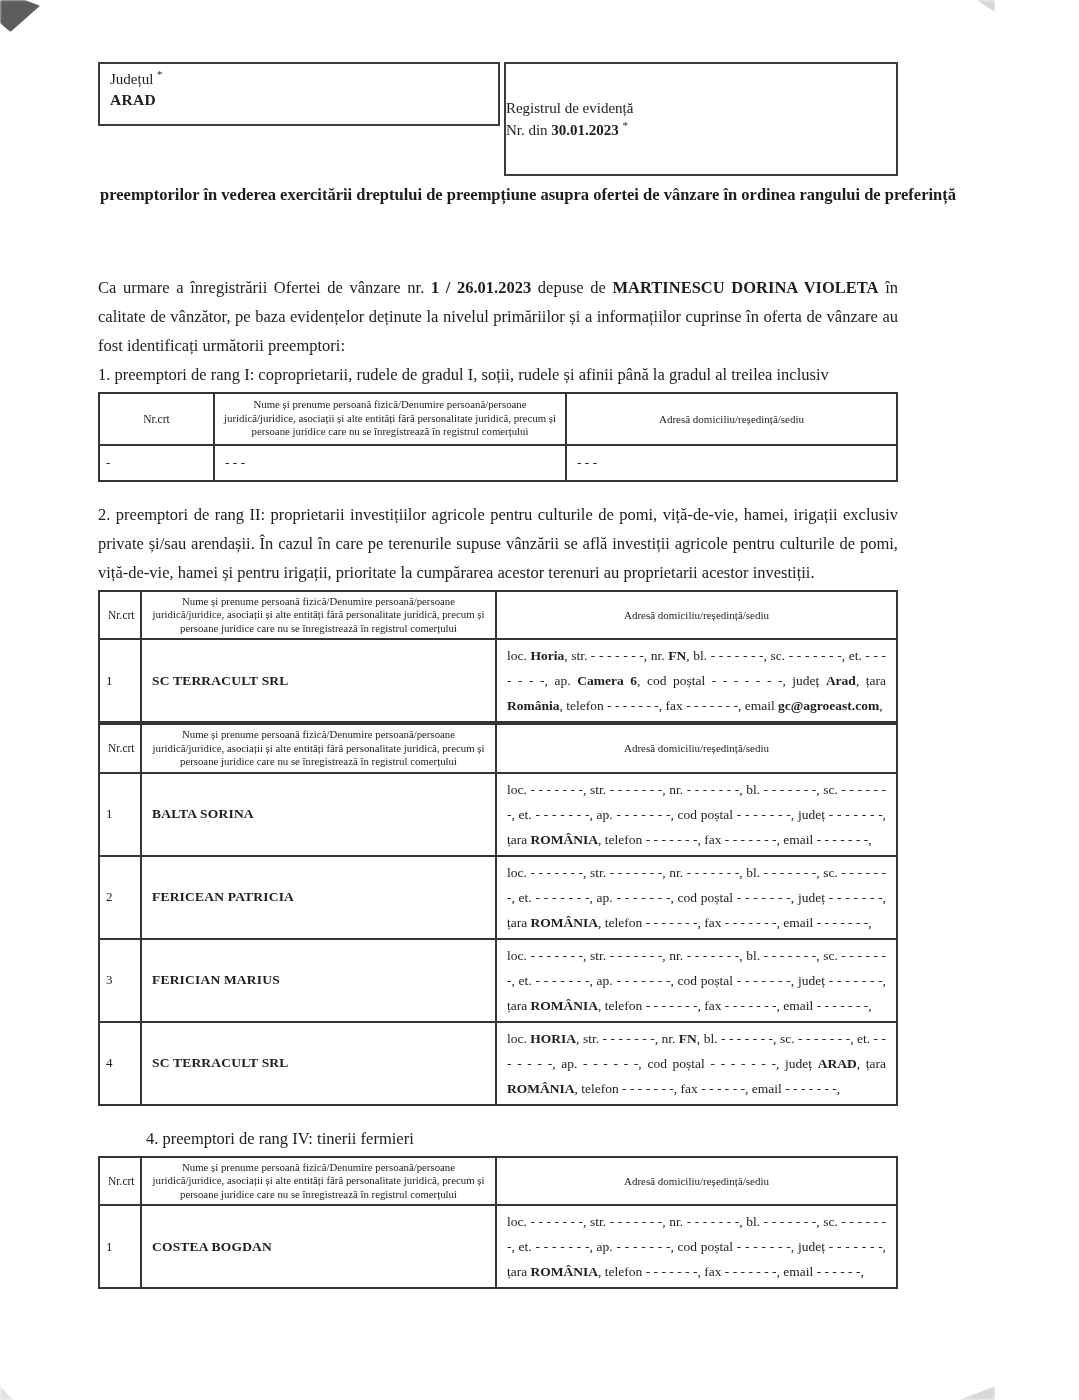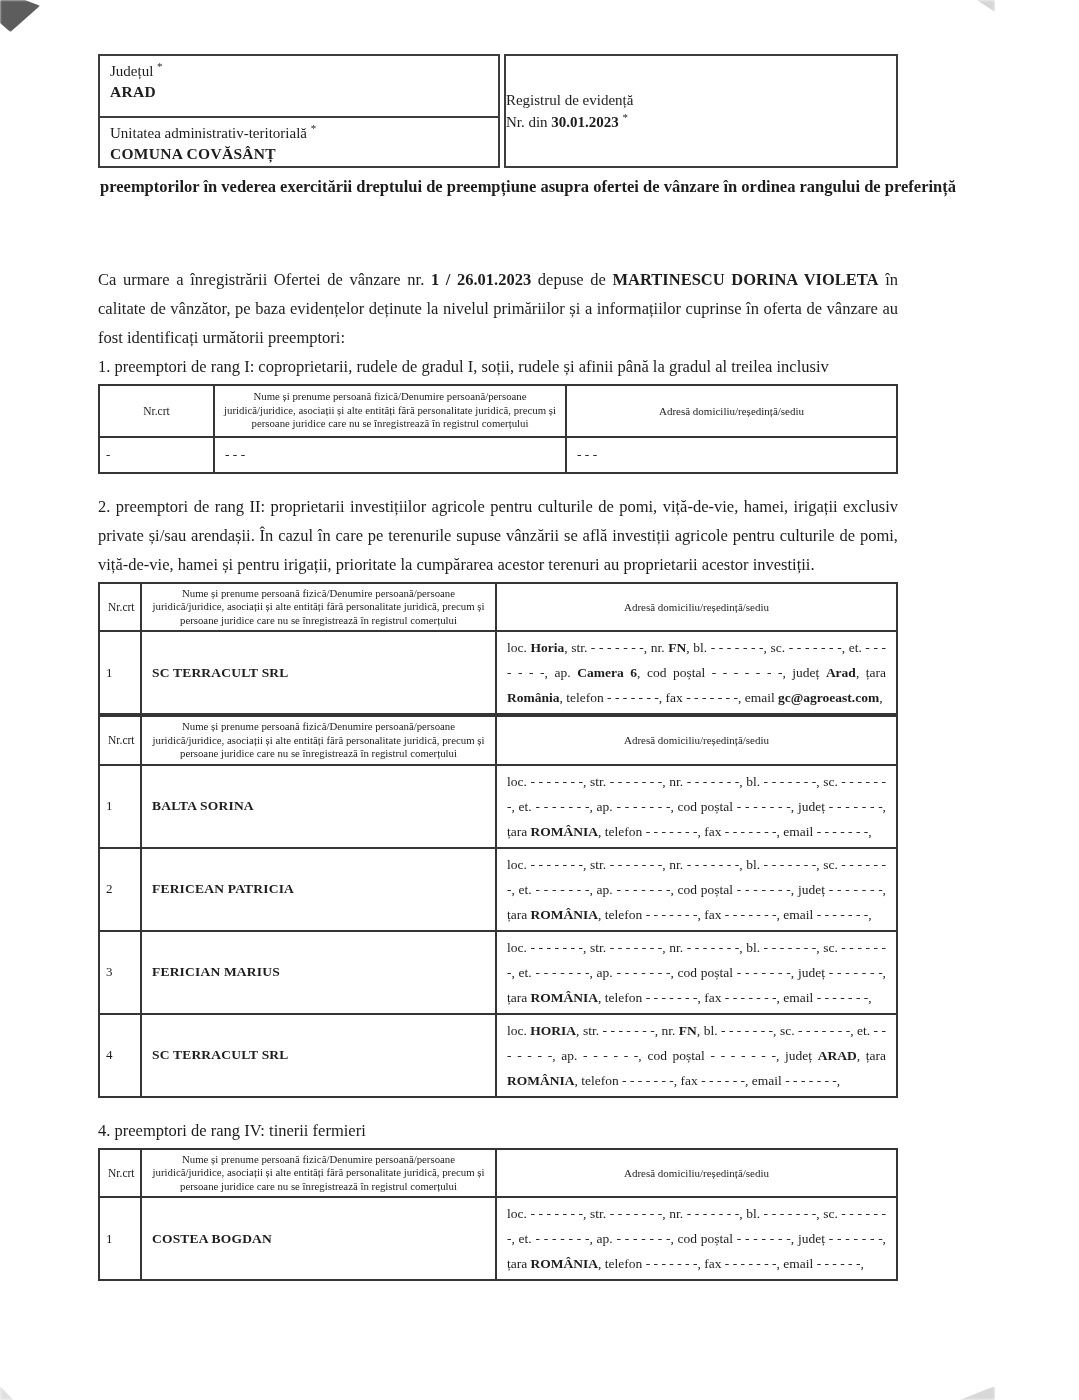--- a/index.html
+++ b/index.html
@@ -4,21 +4,21 @@
 <style>
   html,body { margin:0; padding:0; background:#ffffff; }
   .page {
     position:relative;
     width:995px; height:1400px;
     background:#ffffff;
     font-family:"Liberation Serif","DejaVu Serif",serif;
     color:#1d1d1d;
     overflow:hidden;
     box-sizing:border-box;
-    padding:4px 97px 0 98px;
+    padding:12px 97px 0 98px;
   }
   .b { font-weight:bold; }
   sup.ast { font-size:11px; vertical-align:super; line-height:0; }
 
   
   .smudge { position:absolute; pointer-events:none; }
   .smudge.tl { top:0; left:0; width:40px; height:32px;
     background:#3a3a3a; opacity:.82;
     clip-path:polygon(0 0, 62% 0, 100% 18%, 26% 100%, 0 72%);
     filter:blur(1px); }
@@ -43,21 +43,21 @@
 
   .regline { margin-top:30px; text-align:right; font-size:15.5px; line-height:18px; }
   .doc-title { margin-top:7px; text-align:center; font-size:17px; font-weight:bold; line-height:20px; }
   .doc-subtitle { margin:5px auto 0; text-align:center; font-size:16.5px; font-weight:bold;
     line-height:27.5px; width:860px; }
 
   .intro { margin:64px 0 0; font-size:16.5px; line-height:29px; text-align:justify; }
 
   .sec-h { margin:18px 0 3px; font-size:16.5px; line-height:29px; text-align:justify; }
   .sec-h.first { margin-top:0; }
-  .sec-h.single { text-align:left; }
+  .sec-h.single { text-align:left;margin-left:48px; }
 
   table.tbl { width:100%; border-collapse:collapse; table-layout:fixed; background:#fff; }
   table.tbl th, table.tbl td { border:2px solid #353535; box-sizing:border-box; vertical-align:middle; }
   table.tbl thead th { font-weight:normal; text-align:center; padding:3px 8px; }
   th.h-nr { font-size:11.5px; }
   th.h-name { font-size:10.8px; line-height:13.5px; text-align:justify; padding:3px 7px; }
   th.h-addr { font-size:11px; }
   table.t1 thead tr { height:52px; }
   table.tn thead tr { height:46px; }
   table.t1 tbody tr { height:36px; }
@@ -76,24 +76,20 @@
   <div class="smudge tr"></div>
   <div class="smudge bl"></div>
   <div class="smudge br"></div>
 
   <div class="hdr">
     <div class="hdr-left">
       <div class="hdr-cell c1">
         <div class="hdr-label"><span>Județul</span> <sup class="ast">*</sup></div>
         <div class="hdr-value">ARAD</div>
       </div>
-      <div class="hdr-cell c2">
-        <div class="hdr-label"><span>Unitatea administrativ-teritorială</span> <sup class="ast">*</sup></div>
-        <div class="hdr-value">COMUNA COVĂSÂNȚ</div>
-      </div>
     </div>
     <div class="hdr-right">
       <div>Registrul de evidență</div>
       <div><span>Nr. din </span><span class="b">30.01.2023</span> <sup class="ast">*</sup></div>
     </div>
   </div>
 
 
   <div class="doc-subtitle">preemptorilor în vederea exercitării dreptului de preempțiune asupra ofertei de vânzare în ordinea rangului de preferință</div>
 

